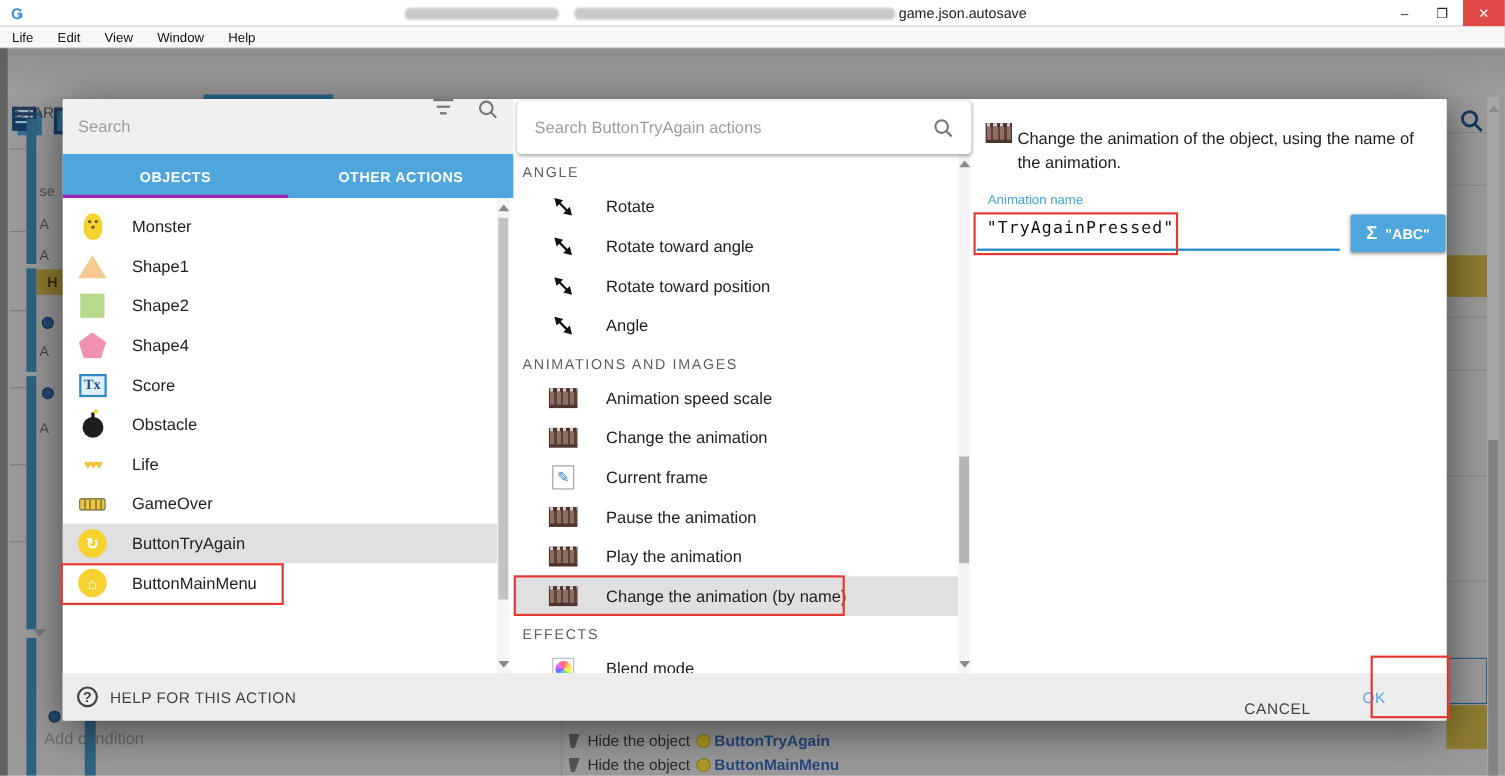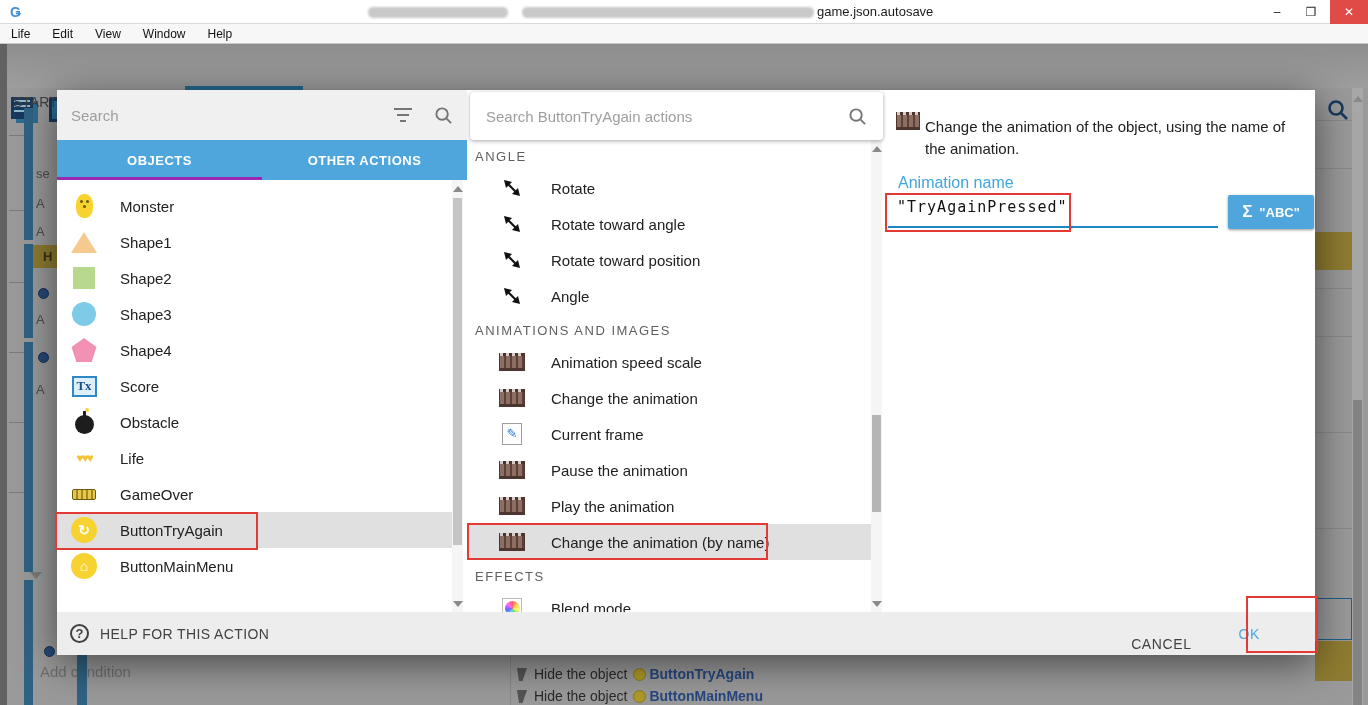--- a/index.html
+++ b/index.html
@@ -69,21 +69,21 @@
   .hide-glyph { display:inline-block; width:10px; height:13px; background:#555; vertical-align:-2px;
     margin-right:7px; clip-path:polygon(0 0,100% 0,55% 100%,20% 100%); }
   .bg-scrollbar { background:#a8a8a8; }
   .bg-thumb { background:#848484; }
 
   
   #dialog { left:57px; top:90px; width:1258px; height:565px; background:#ffffff;
     box-shadow:0 8px 40px rgba(0,0,0,.55); border-radius:2px; }
   #left-panel { left:0; top:0; width:410px; height:522px; overflow:hidden; }
   #left-search { left:0; top:0; width:410px; height:50px; background:#f0f0f0;
-    display:flex; align-items:center; padding:0 14px; }
+    display:flex; padding:0 14px; }
   #left-search input, #mid-search input { border:none; outline:none; background:transparent;
     font-size:15px; color:#333; flex:1; font-family:"Liberation Sans",sans-serif; }
   #left-search input::placeholder, #mid-search input::placeholder { color:#9e9e9e; opacity:1; }
   .filter-icon { width:18px; height:14px; margin-right:22px; display:flex; flex-direction:column;
     justify-content:space-between; align-items:center; }
   .filter-icon i { display:block; height:2px; background:#757575; }
   .mag-gray { width:19px; height:19px; }
   #tabs { left:0; top:50px; width:410px; height:40px; background:#4ea6dc; display:flex; }
   .tab { flex:1; color:#ffffff; font-size:13px; font-weight:bold; letter-spacing:.5px;
     display:flex; align-items:center; justify-content:center; }
@@ -139,21 +139,21 @@
     color:#2b7bd4; font-size:13px; text-align:center; line-height:20px; }
   .blend-ic { width:20px; height:20px; background:#fff; border:1px solid #bbb;
     display:flex; align-items:center; justify-content:center; }
   .blend-ic i { width:15px; height:15px; border-radius:50%;
     background:conic-gradient(#f66,#fc6,#ff6,#6d6,#6cf,#66f,#f6f,#f66); filter:blur(.5px); }
 
   
   #right-panel { left:829px; top:0; width:429px; height:522px; background:#fff; }
   #desc-text { left:39px; top:26px; width:382px; font-size:15px; color:#212121; line-height:22px; }
   #desc-icon { left:10px; top:22px; }
-  #field-label { left:12px; top:84px; font-size:16px; color:#42a5dc; }
+  #field-label { left:12px; top:84px; font-size:12px; color:#42a5dc; }
   #field-value { left:11px; top:108px; font-size:15px; color:#111;
     font-family:"DejaVu Sans Mono", monospace; letter-spacing:1px; }
   #field-underline { left:2px; top:136px; width:330px; height:2px; background:#1e88c5; }
   #expr-btn { left:342px; top:105px; width:86px; height:34px; background:#4ea6dc; color:#fff;
     border-radius:2px; box-shadow:0 1px 3px rgba(0,0,0,.4); display:flex; align-items:center;
     justify-content:center; gap:7px; }
   #expr-sigma { font-size:17px; font-weight:bold; }
   #expr-label { font-size:13px; font-weight:bold; }
 
   
@@ -349,26 +349,20 @@
         <span class="obj-label">Shape1</span>
       </div>
       <div class="obj-row">
         <div class="obj-icon">
             <div class="sq"></div>
           </div>
         <span class="obj-label">Shape2</span>
       </div>
       <div class="obj-row">
         <div class="obj-icon">
-            <div class="circ"></div>
-          </div>
-        <span class="obj-label">Shape3</span>
-      </div>
-      <div class="obj-row">
-        <div class="obj-icon">
             <div class="pent"></div>
           </div>
         <span class="obj-label">Shape4</span>
       </div>
       <div class="obj-row">
         <div class="obj-icon">
             <div class="txt-ic">Tx</div>
           </div>
         <span class="obj-label">Score</span>
       </div>

